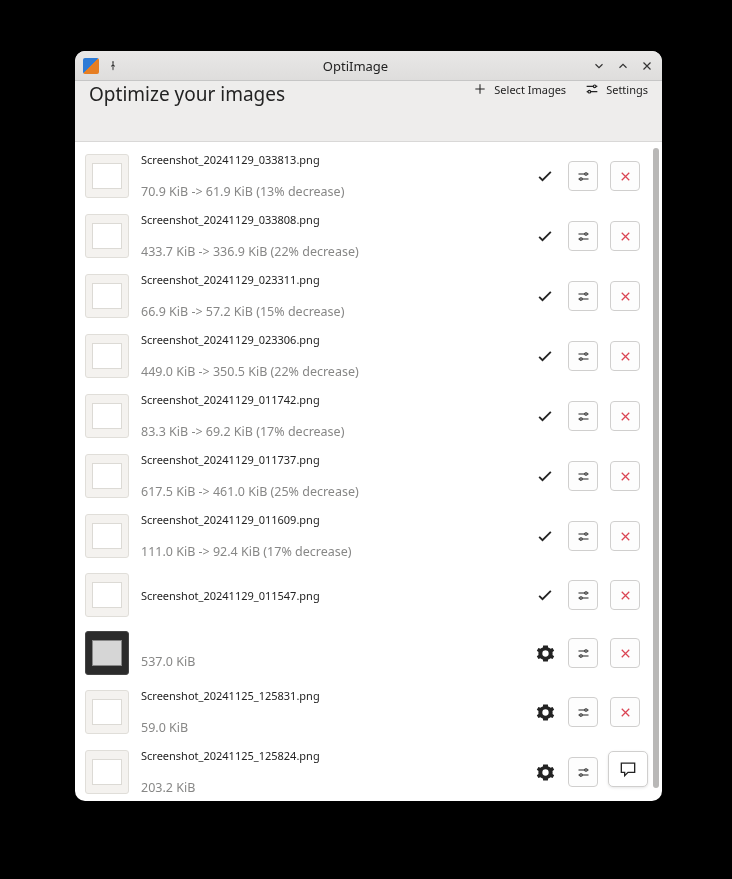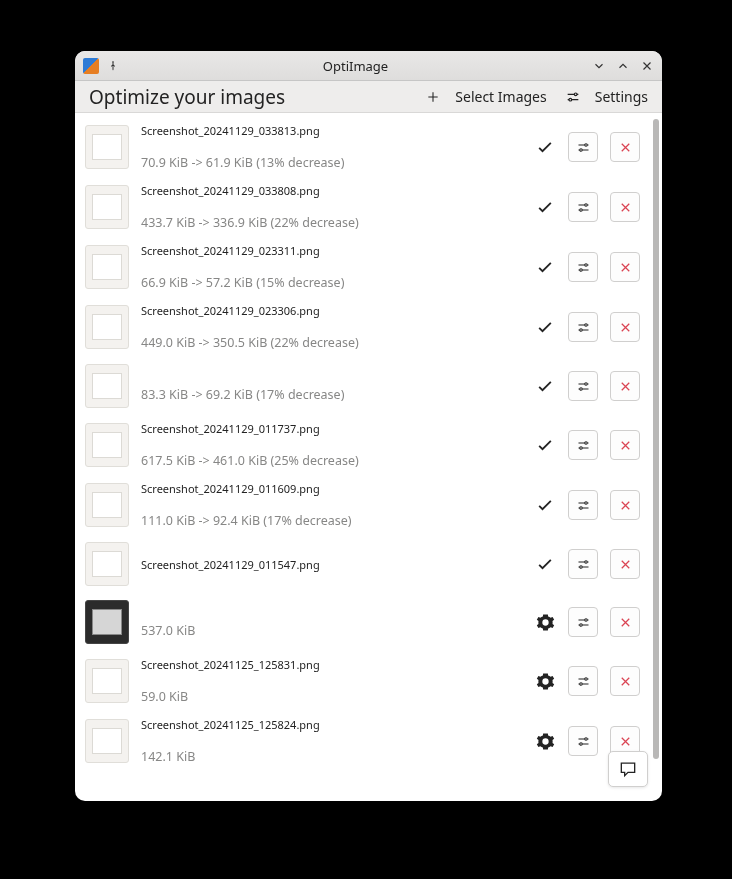--- a/index.html
+++ b/index.html
@@ -41,38 +41,38 @@
   .pin-icon { width: 12px; height: 12px; color:#333; }
   .title-text {
     flex: 1;
     text-align: center;
     font-size: 13px;
     color: #232323;
   }
   .win-btns { display: flex; gap: 10px; align-items: center; }
   .win-btn { width: 14px; height: 14px; color:#333; cursor: pointer; }
   .toolbar {
-    height: 32px;
+    height: 61px;
     background: #eeedec;
     border-bottom: 1px solid #d9d8d7;
     display: flex;
-    align-items: center;
+    align-items: flex-start;
     padding: 0 14px;
     gap: 18px;
   }
   .page-title {
     font-size: 19px;
     color: #232323;
     flex: 1;
   }
   .toolbar-btn {
     display: flex;
     align-items: center;
-    gap: 14px;
-    font-size: 14px;
+    gap: 6px;
+    font-size: 11px;
     color: #232323;
     cursor: pointer;
   }
   .toolbar-btn svg { width: 16px; height: 16px; }
   .content {
     flex: 1;
     overflow: hidden;
     display: flex;
   }
   .list {
@@ -301,20 +301,21 @@
             <svg viewBox="0 0 24 24" stroke="currentColor" stroke-width="2" fill="none">
               <path d="M6 6l12 12M18 6L6 18"></path>
             </svg>
           </div>
         </div>
         <div class="row">
           <div class="thumb">
             <div class="thumb-inner"></div>
           </div>
           <div class="info">
+            <div class="fname">Screenshot_20241129_011742.png</div>
             <div class="meta">83.3 KiB -&gt; 69.2 KiB (17% decrease)</div>
           </div>
           <div class="status">
             <svg viewBox="0 0 24 24" stroke="currentColor" stroke-width="2.2" fill="none" width="20" height="20">
               <path d="M5 13l4 4L19 7"></path>
             </svg>
           </div>
           <div class="iconbtn">
             <svg viewBox="0 0 24 24" stroke="currentColor" stroke-width="1.8" fill="none">
               <path d="M4 8h10M18 8h2M4 16h2M10 16h10"></path>
@@ -455,21 +456,21 @@
               <path d="M6 6l12 12M18 6L6 18"></path>
             </svg>
           </div>
         </div>
         <div class="row">
           <div class="thumb">
             <div class="thumb-inner"></div>
           </div>
           <div class="info">
             <div class="fname">Screenshot_20241125_125824.png</div>
-            <div class="meta">142.1 KiB</div>
+            <div class="meta">203.2 KiB</div>
           </div>
           <div class="status">
             <svg viewBox="0 0 24 24" fill="currentColor" width="19" height="19">
               <path d="M12 8a4 4 0 100 8 4 4 0 000-8zm9 4c0 .6-.05 1.2-.15 1.75l2.1 1.65-2 3.46-2.5-.95c-.9.7-1.95 1.25-3.1 1.55L15 22h-6l-.35-2.54c-1.15-.3-2.2-.85-3.1-1.55l-2.5.95-2-3.46 2.1-1.65C3.05 13.2 3 12.6 3 12s.05-1.2.15-1.75L1.05 8.6l2-3.46 2.5.95c.9-.7 1.95-1.25 3.1-1.55L9 2h6l.35 2.54c1.15.3 2.2.85 3.1 1.55l2.5-.95 2 3.46-2.1 1.65c.1.55.15 1.15.15 1.75z"></path>
             </svg>
           </div>
           <div class="iconbtn">
             <svg viewBox="0 0 24 24" stroke="currentColor" stroke-width="1.8" fill="none">
               <path d="M4 8h10M18 8h2M4 16h2M10 16h10"></path>
               <circle cx="16" cy="8" r="2"></circle>

